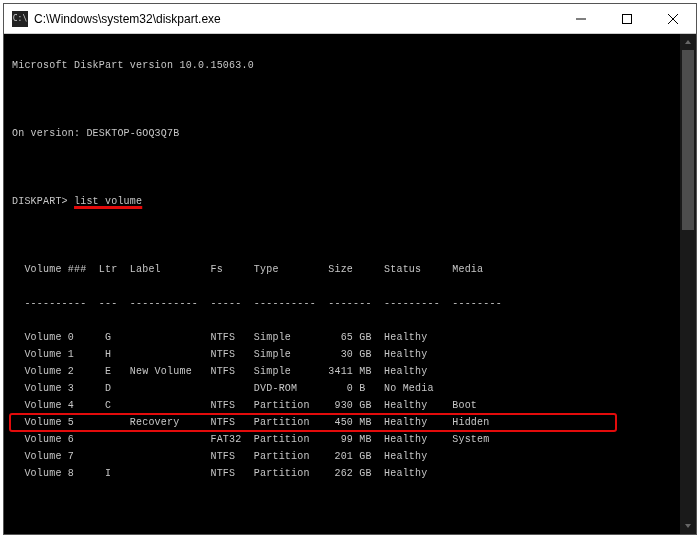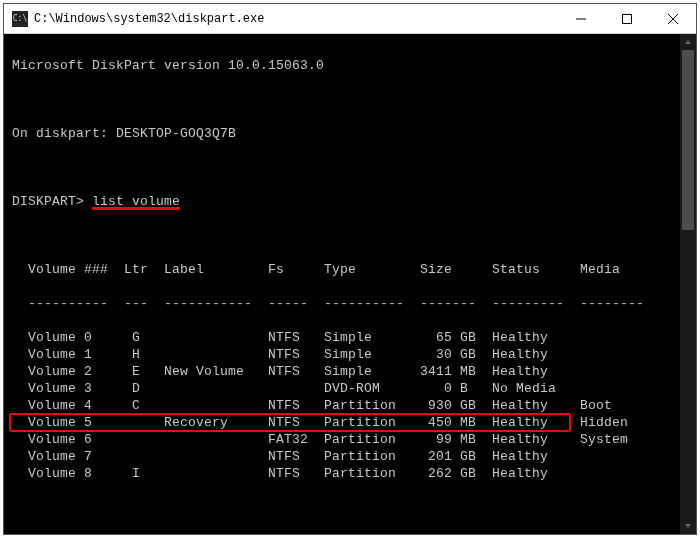--- a/index.html
+++ b/index.html
@@ -35,55 +35,55 @@
     height: 16px;
     margin: 0 6px 0 8px;
     background: #222;
     display: flex;
     align-items: center;
     justify-content: center;
     color: #ccc;
     font-size: 8px;
     font-family: Consolas, monospace;
   }
-  .titlebar .title { flex: 0 0 auto; font-family: Liberation Mono, monospace; }
+  .titlebar .title { flex: 0 0 auto; }
   .titlebar .spacer { flex: 1; }
   .sysbtn {
     width: 46px;
     height: 30px;
     display: flex;
     align-items: center;
     justify-content: center;
     font-size: 10px;
     color: #000;
   }
   .sysbtn svg { display: block; }
   .console {
     flex: 1;
     background: #000;
     color: #c7c7c7;
-    font-size: 13px;
+    font-size: 10px;
     line-height: 17px;
     padding: 6px 8px 14px 8px;
     white-space: pre;
     letter-spacing: 0.2px;
     overflow: hidden;
     position: relative;
   }
   .underline-red {
     text-decoration: underline;
     text-decoration-color: #e30b0b;
     text-decoration-thickness: 3px;
     text-underline-offset: 2px;
   }
   .line { display: block; }
   .highlight-row {
     position: relative;
     display: inline-block;
-    width: 558px;
+    width: 604px;
   }
   .highlight-row::before {
     content: "";
     position: absolute;
     left: -3px;
     right: -1px;
     top: -1px;
     bottom: -1px;
     border: 2px solid #e30b0b;
     border-radius: 3px;
@@ -137,21 +137,21 @@
     <div class="sysbtn">
       <svg width="10" height="10" viewBox="0 0 10 10">
           <path d="M0 0 L10 10 M10 0 L0 10" stroke="#000" stroke-width="1"></path>
         </svg>
     </div>
   </div>
 
   <div class="console">
 <span class="line">Microsoft DiskPart version 10.0.15063.0</span>
 <span class="line"> </span>
-<span class="line">On diskpart: DESKTOP-GOQ3Q7B</span>
+<span class="line">On version: DESKTOP-GOQ3Q7B</span>
 <span class="line"> </span>
 <span class="line"><span>DISKPART&gt;</span> <span class="underline-red">list volume</span></span>
 <span class="line"> </span>
 <span class="line">  Volume ###  Ltr  Label        Fs     Type        Size     Status     Media</span>
 <span class="line divider">  ----------  ---  -----------  -----  ----------  -------  ---------  --------</span>
 <span class="line">  Volume 0     G                NTFS   Simple        65 GB  Healthy</span><span class="line">  Volume 1     H                NTFS   Simple        30 GB  Healthy</span><span class="line">  Volume 2     E   New Volume   NTFS   Simple      3411 MB  Healthy</span><span class="line">  Volume 3     D                       DVD-ROM        0 B   No Media</span><span class="line">  Volume 4     C                NTFS   Partition    930 GB  Healthy    Boot</span><span class="line"><span class="highlight-row">  Volume 5         Recovery     NTFS   Partition    450 MB  Healthy    Hidden</span></span><span class="line">  Volume 6                      FAT32  Partition     99 MB  Healthy    System</span><span class="line">  Volume 7                      NTFS   Partition    201 GB  Healthy</span><span class="line">  Volume 8     I                NTFS   Partition    262 GB  Healthy</span>
 <span class="line"> </span>
 
 
 

